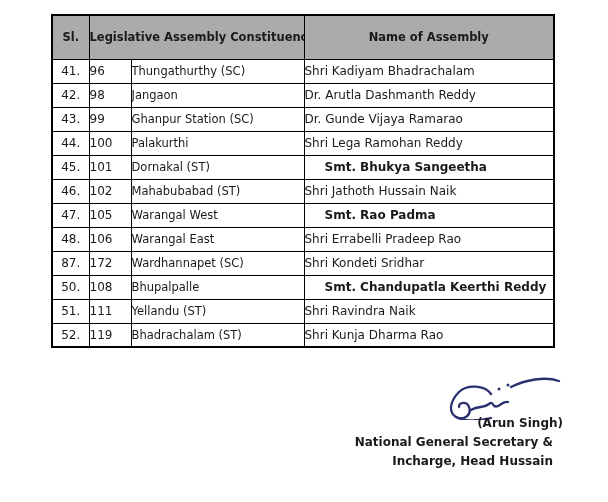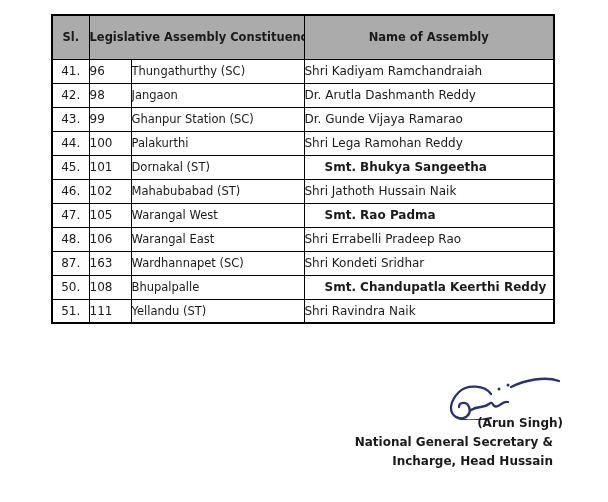--- a/index.html
+++ b/index.html
@@ -105,21 +105,21 @@
         <th class="col-sl">Sl.</th>
         <th class="col-const" colspan="2">Legislative Assembly Constituency No. &amp; Name</th>
         <th class="col-cand">Name of Assembly</th>
       </tr>
     </thead>
     <tbody>
         <tr>
     <td class="c-sl">41.</td>
     <td class="c-no">96</td>
     <td class="c-name">Thungathurthy (SC)</td>
-    <td class="c-cand">Shri Kadiyam Ramchandraiah</td>
+    <td class="c-cand">Shri Kadiyam Bhadrachalam</td>
   </tr>
         <tr>
     <td class="c-sl">42.</td>
     <td class="c-no">98</td>
     <td class="c-name">Jangaon</td>
     <td class="c-cand">Dr. Arutla Dashmanth Reddy</td>
   </tr>
         <tr>
     <td class="c-sl">43.</td>
     <td class="c-no">99</td>
@@ -151,35 +151,41 @@
     <td class="c-cand">Smt. Rao Padma</td>
   </tr>
         <tr>
     <td class="c-sl">48.</td>
     <td class="c-no">106</td>
     <td class="c-name">Warangal East</td>
     <td class="c-cand">Shri Errabelli Pradeep Rao</td>
   </tr>
         <tr>
     <td class="c-sl">87.</td>
-    <td class="c-no">163</td>
+    <td class="c-no">172</td>
     <td class="c-name">Wardhannapet (SC)</td>
     <td class="c-cand">Shri Kondeti Sridhar</td>
   </tr>
         <tr class="bold">
     <td class="c-sl">50.</td>
     <td class="c-no">108</td>
     <td class="c-name">Bhupalpalle</td>
     <td class="c-cand">Smt. Chandupatla Keerthi Reddy</td>
   </tr>
         <tr>
     <td class="c-sl">51.</td>
     <td class="c-no">111</td>
     <td class="c-name">Yellandu (ST)</td>
     <td class="c-cand">Shri Ravindra Naik</td>
+  </tr>
+        <tr>
+    <td class="c-sl">52.</td>
+    <td class="c-no">119</td>
+    <td class="c-name">Bhadrachalam (ST)</td>
+    <td class="c-cand">Shri Kunja Dharma Rao</td>
   </tr>
       </tbody>
   </table>
 
   <div class="sig-block">
     <svg class="sig-ink" width="128" height="48" viewBox="0 0 128 48" aria-hidden="true">
       <path d="M78 15 C 92 8, 112 4, 126 9"></path>
       <path d="M58 22 C 52 13, 34 12, 26 20 C 17 29, 15 40, 23 45 C 31 49, 39 43, 36 35 C 34 29, 26 30, 26 35"></path>
       <path d="M23 45 C 33 50, 46 49, 58 46"></path>
       <path d="M38 38 C 46 33, 50 37, 56 32 C 61 28, 59 37, 65 34 C 69 32, 71 29, 75 30"></path>

